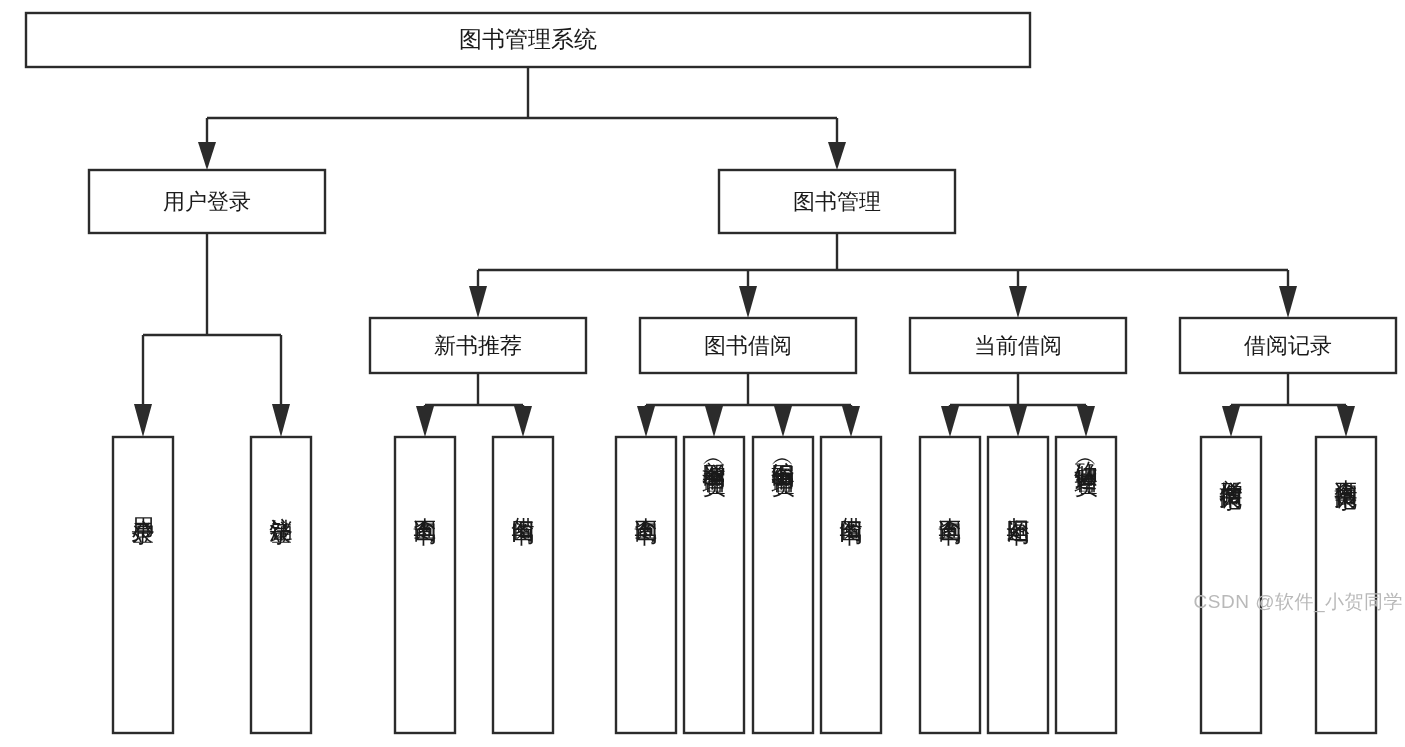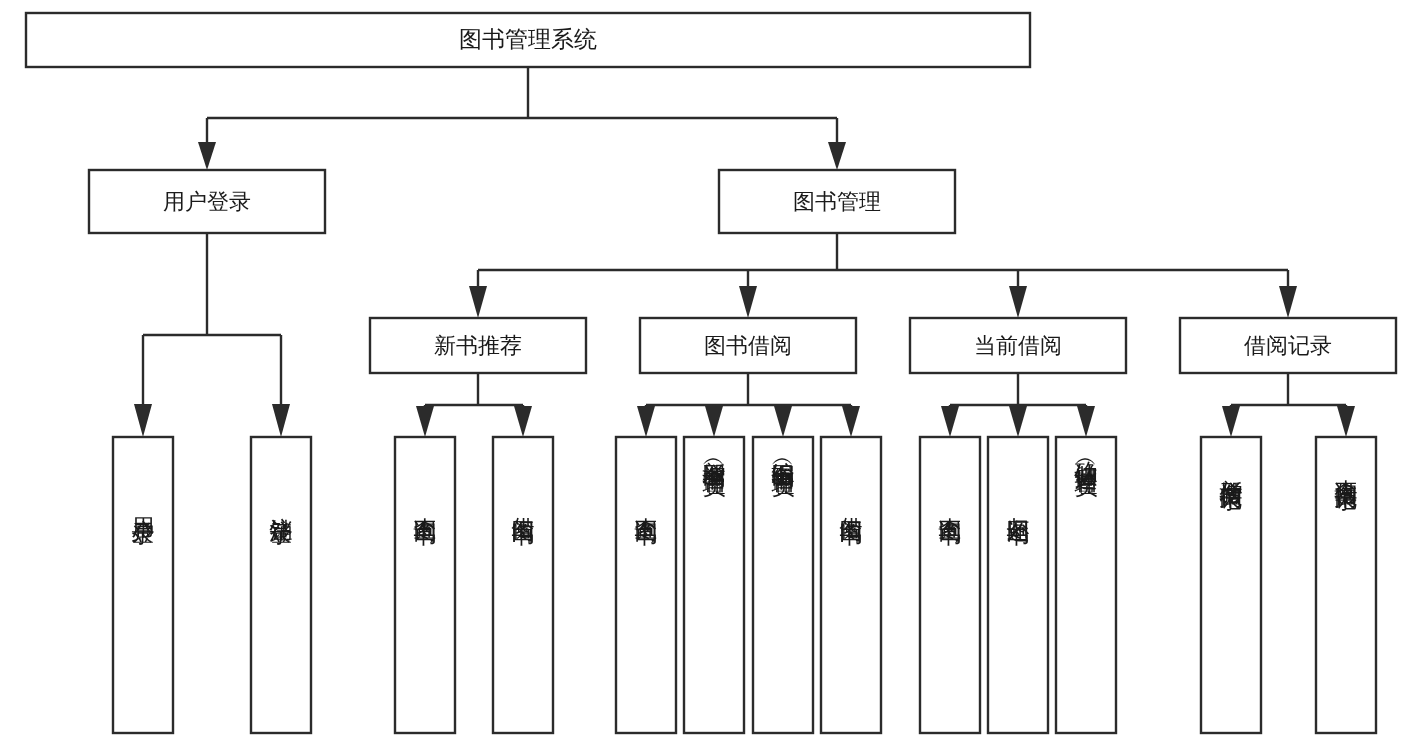--- a/index.html
+++ b/index.html
@@ -241,14 +241,15 @@
     <span class="leaf-label" style="margin-top:6px;">确认归还（管理员）</span>
   </div>
 
   <div class="leaf-label-wrap" style="left:1193px; top:437px; width:60px; height:296px;">
     <span class="leaf-label" style="margin-top:24px;">新增借阅记录</span>
   </div>
   <div class="leaf-label-wrap" style="left:1308px; top:437px; width:60px; height:296px;">
     <span class="leaf-label" style="margin-top:24px;">查询借阅记录</span>
   </div>
 
+  <div class="watermark">CSDN @软件_小贺同学</div>
 
 </div>
 
 </body></html>

